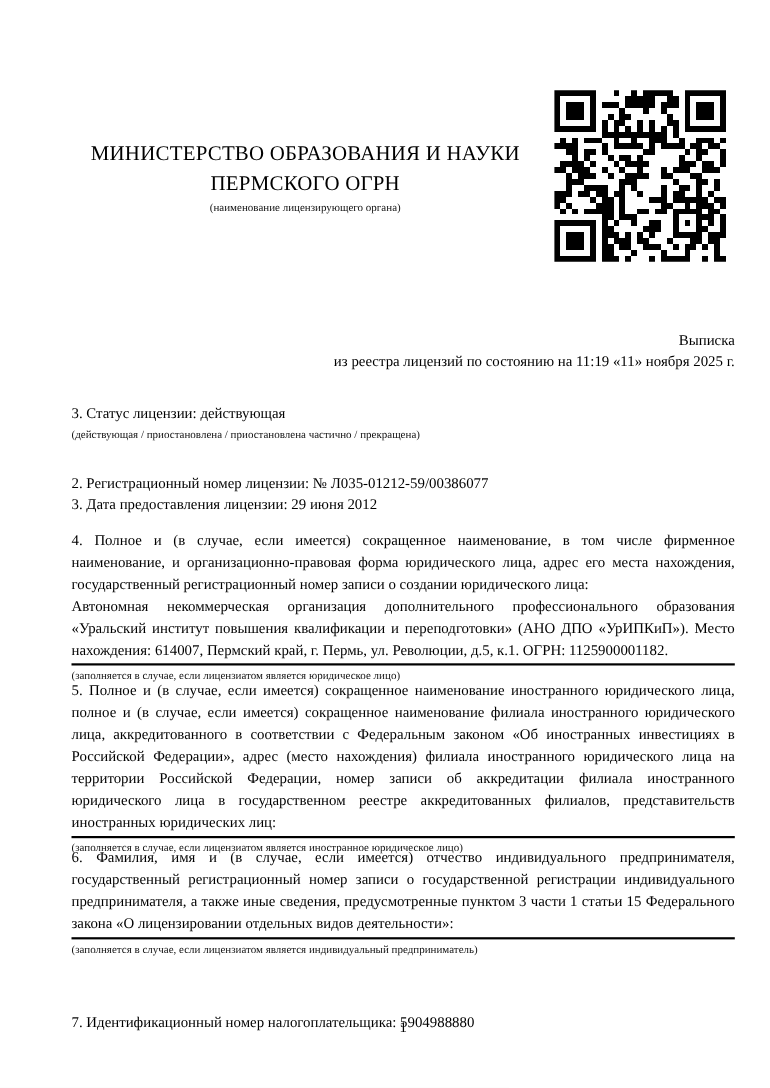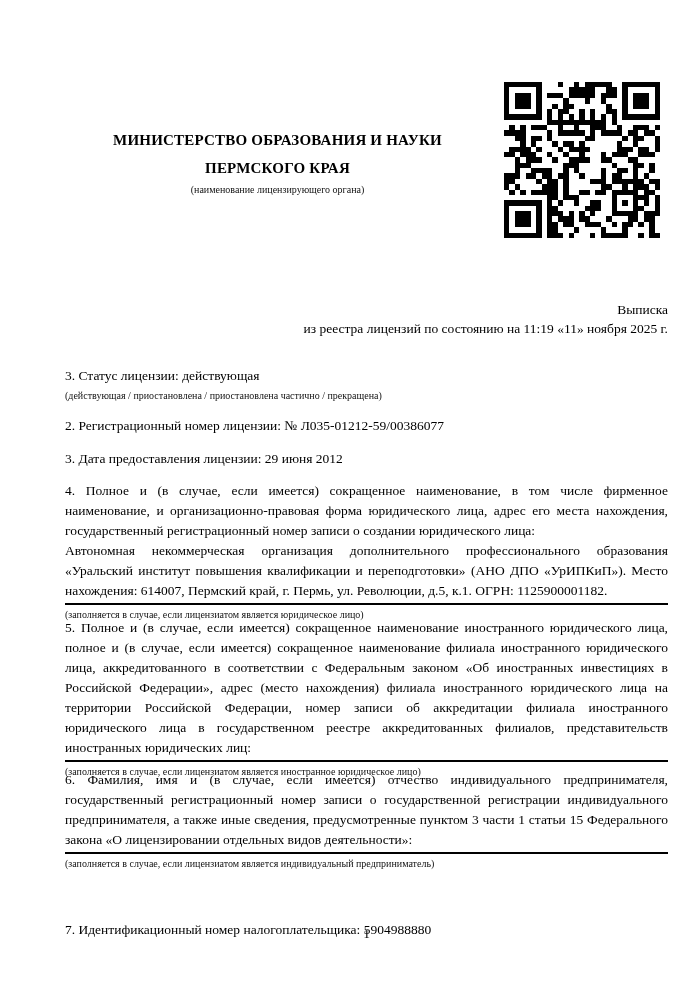--- a/index.html
+++ b/index.html
@@ -10,21 +10,21 @@
     margin:0 auto;
     font-family:"Liberation Serif","DejaVu Serif",serif;
     color:#000;
     overflow:hidden;
   }
   .ministry{
     position:absolute;left:65px;top:126px;width:425px;
     text-align:center;
   }
   .ministry-name{
-    font-weight:bold;font-size:15px;line-height:28px;letter-spacing:.2px;
+    font-weight:normal;font-size:19px;line-height:28px;letter-spacing:.2px;
   }
   .ministry-caption{
     font-size:10px;line-height:12px;margin-top:2px;color:#111;
   }
   .qr{
     position:absolute;left:504px;top:82px;width:156px;height:156px;
   }
   .doc-title{
     position:absolute;left:65px;top:300px;width:603px;
     text-align:right;font-size:13.5px;line-height:19px;
@@ -48,21 +48,21 @@
   }
 </style>
 </head>
 <body>
 
 <div class="page">
 
   <div class="ministry">
     <div class="ministry-name">
       <span>МИНИСТЕРСТВО ОБРАЗОВАНИЯ И НАУКИ</span><br>
-      <span>ПЕРМСКОГО КРАЯ</span>
+      <span>ПЕРМСКОГО ОГРН</span>
     </div>
     <div class="ministry-caption">(наименование лицензирующего органа)</div>
   </div>
 
   <svg class="qr" viewBox="0 0 29 29" shape-rendering="crispEdges" fill="#000" xmlns="http://www.w3.org/2000/svg">
       <rect x="0" y="0" width="1" height="1"></rect>
       <rect x="1" y="0" width="1" height="1"></rect>
       <rect x="2" y="0" width="1" height="1"></rect>
       <rect x="3" y="0" width="1" height="1"></rect>
       <rect x="4" y="0" width="1" height="1"></rect>
@@ -492,21 +492,21 @@
   <div class="doc-title">
     <div>Выписка</div>
     <div>из реестра лицензий по состоянию на 11:19 «11» ноября 2025 г.</div>
   </div>
 
   <div class="item" style="top:366px">
     <div>3. Статус лицензии: действующая</div>
     <div class="caption">(действующая / приостановлена / приостановлена частично / прекращена)</div>
   </div>
 
-  <div class="item" style="top:416px">
+  <div class="item" style="top:430px">
     <div>2. Регистрационный номер лицензии: № Л035-01212-59/00386077</div>
   </div>
 
   <div class="item" style="top:449px">
     <div>3. Дата предоставления лицензии: 29 июня 2012</div>
   </div>
 
   <div class="item" style="top:481px">
     <div class="para">4. Полное и (в случае, если имеется) сокращенное наименование, в том числе фирменное наименование, и организационно-правовая форма юридического лица, адрес его места нахождения, государственный регистрационный номер записи о создании юридического лица:</div>
     <div class="para">Автономная некоммерческая организация дополнительного профессионального образования «Уральский институт повышения квалификации и переподготовки» (АНО ДПО «УрИПКиП»). Место нахождения: 614007, Пермский край, г. Пермь, ул. Революции, д.5, к.1. ОГРН: 1125900001182.</div>

